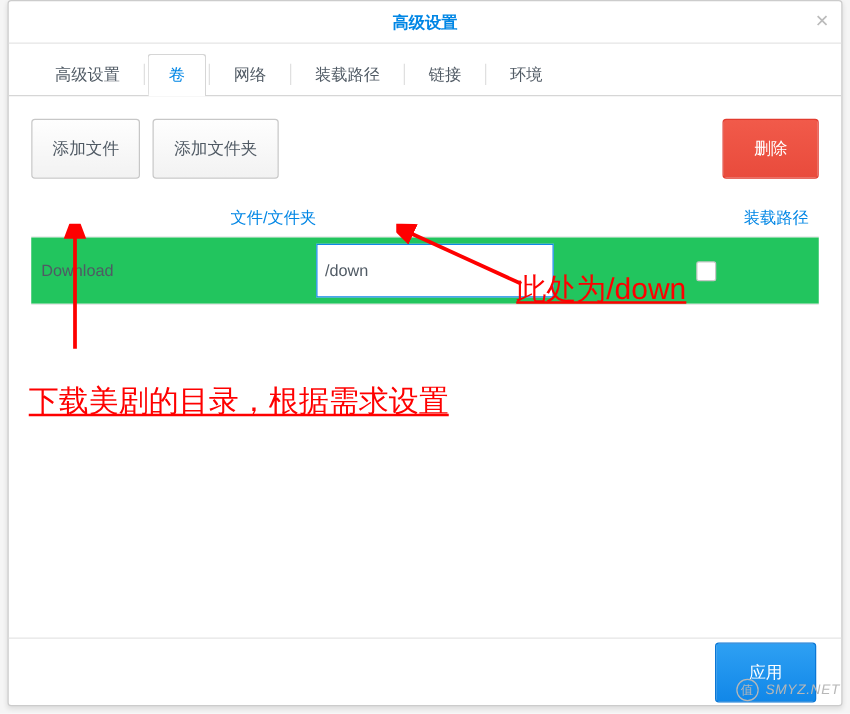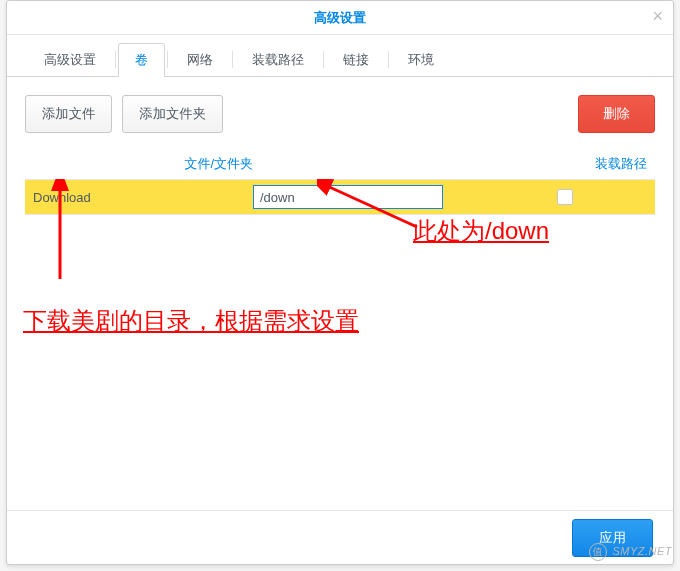--- a/index.html
+++ b/index.html
@@ -83,21 +83,21 @@
     padding: 18px 18px 0 18px;
     position: relative;
   }
   .toolbar {
     display: flex;
     gap: 10px;
     align-items: center;
     margin-bottom: 16px;
   }
   .btn {
-    height: 38px;
+    height: 48px;
     padding: 0 16px;
     border: 1px solid #c7c7c7;
     background: linear-gradient(#fefefe,#f2f2f2);
     border-radius: 3px;
     color: #505a64;
     cursor: pointer;
     display: inline-flex;
     align-items: center;
   }
   .btn.danger {
@@ -121,26 +121,26 @@
     align-items: center;
     text-align: right;
   }
   .col1 { width: 220px; }
   .col2 { flex: 1; }
   .col3 { width: 90px; display:flex; align-items:center; gap:8px; }
   .hline { height:1px; background:#e7e7e7; }
   .grid-row {
     display: flex;
     align-items: center;
-    background: #fde047;
+    background: #22c55e;
     padding: 5px 8px;
     color: #505a64;
   }
   .cell-input {
-    height: 24px;
+    height: 43px;
     border: 1px solid #1187e8;
     padding: 0 6px;
     width: 190px;
     font-size: 13px;
     color: #505a64;
     outline: none;
   }
   .chk {
     width: 16px; height: 16px;
     border: 1px solid #c7c7c7;

